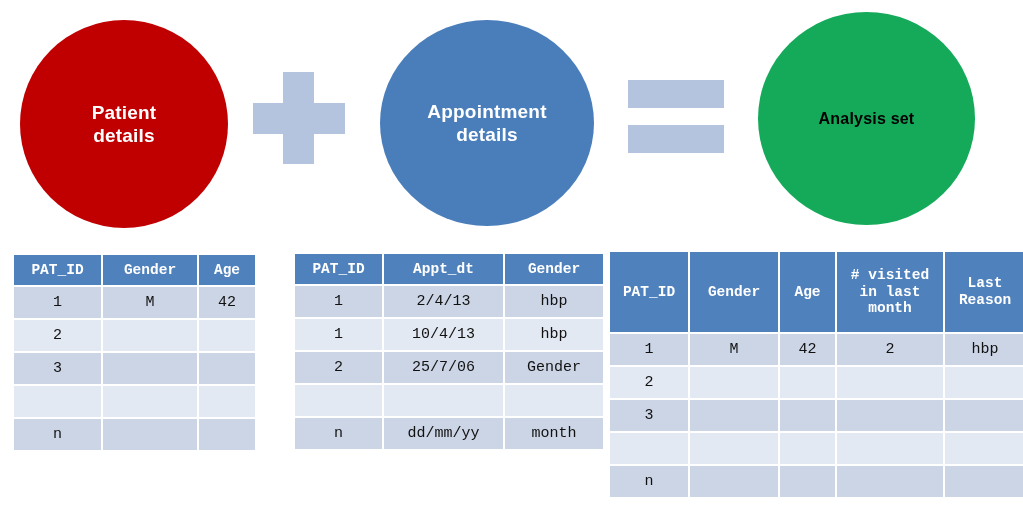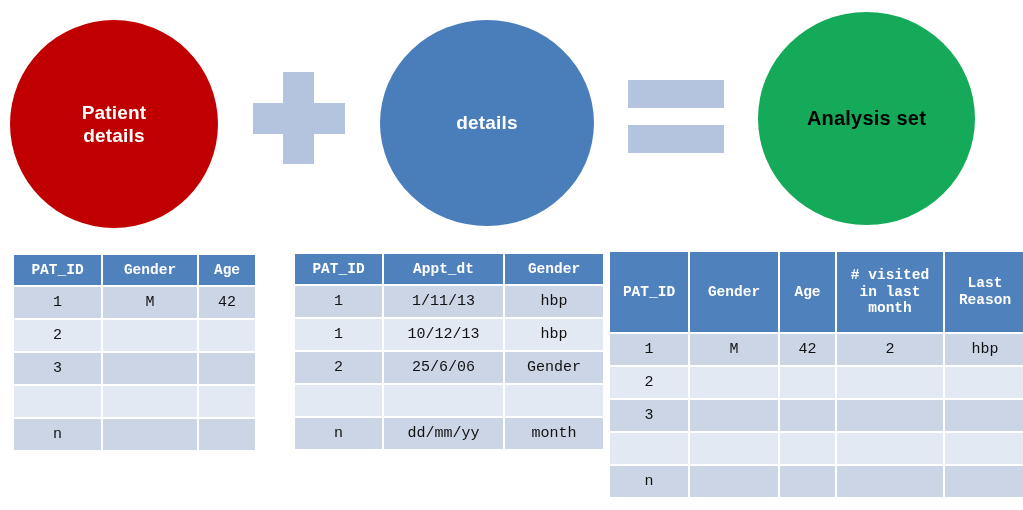--- a/index.html
+++ b/index.html
@@ -22,39 +22,39 @@
     border-radius: 50%;
     display: flex;
     align-items: center;
     justify-content: center;
     text-align: center;
     font-weight: bold;
     line-height: 1.22;
     letter-spacing: .2px;
   }
   #circle-patient {
-    left: 10px;  top: 20px;
+    left: 20px;  top: 20px;
     width: 208px; height: 208px;
     background: #c00000;
     color: #ffffff;
     font-size: 19px;
   }
   #circle-appointment {
     left: 380px; top: 20px;
     width: 214px; height: 206px;
     background: #4a7ebb;
     color: #ffffff;
     font-size: 19px;
   }
   #circle-analysis {
     left: 758px; top: 12px;
     width: 217px; height: 213px;
     background: #14aa5a;
     color: #000000;
-    font-size: 20px;
+    font-size: 16px;
   }
   .circle .circle-label { display: block; }
 
   
   #plus-operator {
     position: absolute;
     left: 253px; top: 72px;
     width: 92px; height: 92px;
   }
   #plus-operator .bar-h {
@@ -150,20 +150,21 @@
   </div>
 </div>
 
 <div id="plus-operator">
   <div class="bar-h"></div>
   <div class="bar-v"></div>
 </div>
 
 <div class="circle" id="circle-appointment">
   <div>
+    <span class="circle-label">Appointment</span>
     <span class="circle-label">details</span>
   </div>
 </div>
 
 <div id="equals-operator">
   <div class="bar-e top"></div>
   <div class="bar-e bottom"></div>
 </div>
 
 <div class="circle" id="circle-analysis">
@@ -223,31 +224,31 @@
   <thead>
     <tr>
       <th>PAT_ID</th>
       <th>Appt_dt</th>
       <th>Gender</th>
     </tr>
   </thead>
   <tbody>
     <tr class="row-dark">
       <td>1</td>
-      <td>1/11/13</td>
+      <td>2/4/13</td>
       <td>hbp</td>
     </tr>
     <tr class="row-light">
       <td>1</td>
-      <td>10/12/13</td>
+      <td>10/4/13</td>
       <td>hbp</td>
     </tr>
     <tr class="row-dark">
       <td>2</td>
-      <td>25/6/06</td>
+      <td>25/7/06</td>
       <td>Gender</td>
     </tr>
     <tr class="row-light">
       <td></td>
       <td></td>
       <td></td>
     </tr>
     <tr class="row-dark">
       <td>n</td>
       <td>dd/mm/yy</td>

